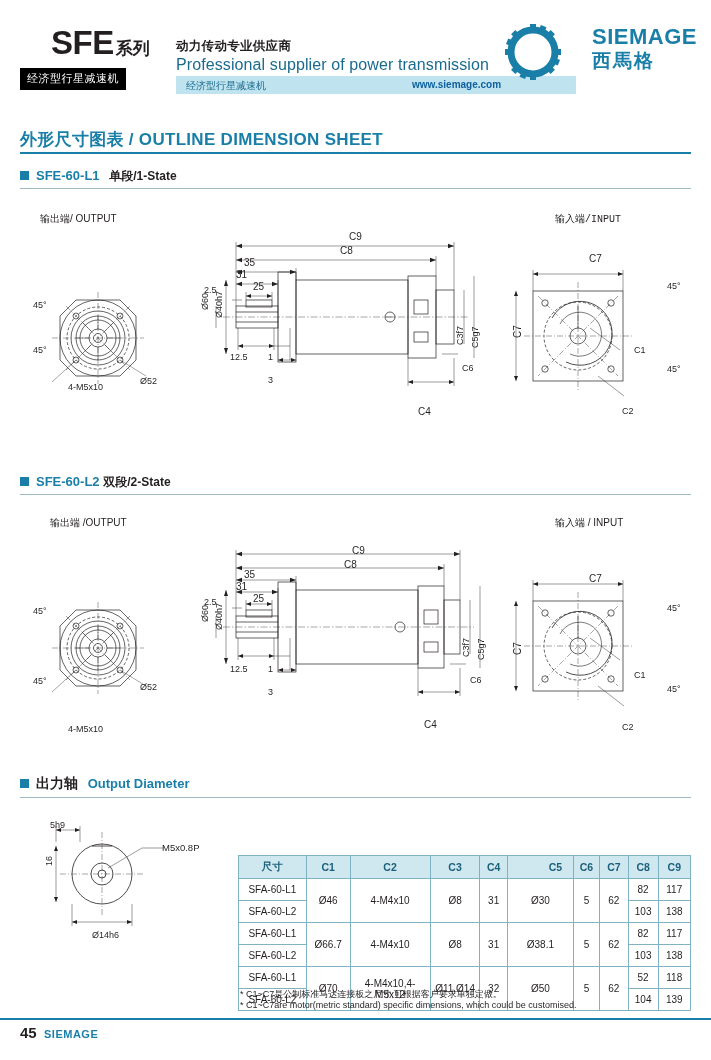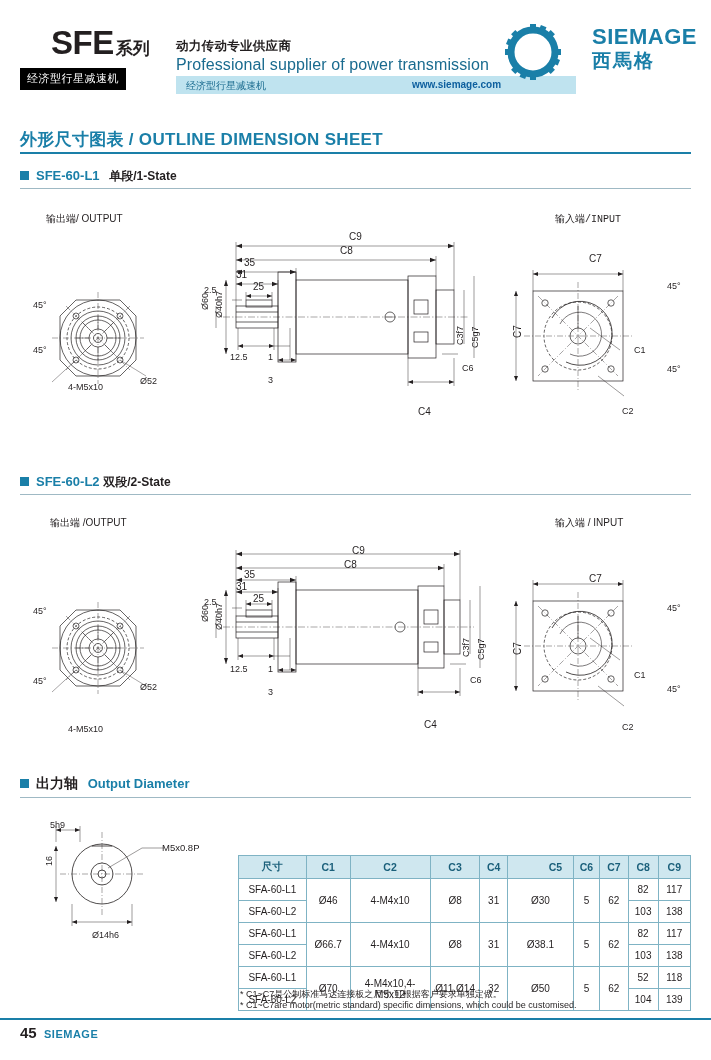--- a/index.html
+++ b/index.html
@@ -127,21 +127,21 @@
 
   <div class="title">外形尺寸图表 / OUTLINE DIMENSION SHEET</div>
   <div class="title-rule"></div>
 
   <div class="sec" style="top:168px;">
     <span class="sq"></span><span>SFE-60-L1</span>
     <span class="cn" style="margin-left:6px;font-size:12px;">单段/1-State</span>
   </div>
   <div class="sec-rule" style="top:188px;"></div>
 
-  <div class="lbl" style="left:46px;top:212px;">输出端/ OUTPUT</div>
+  <div class="lbl" style="left:40px;top:212px;">输出端/ OUTPUT</div>
   <div class="lbl" style="left:555px;top:212px;font-family:Liberation Mono, monospace;">输入端/INPUT</div>
 
   <div class="draw" style="left:18px;top:228px;">
     <svg width="680" height="210" viewBox="0 0 680 210">
       <g stroke="#231f20" fill="none" stroke-width="0.7">
 
         <g transform="translate(80,110)">
 
           <path d="M -38,-22 L -22,-38 L 22,-38 L 38,-22 L 38,22 L 22,38 L -22,38 L -38,22 Z"></path>
           <circle cx="0" cy="0" r="38"></circle>

